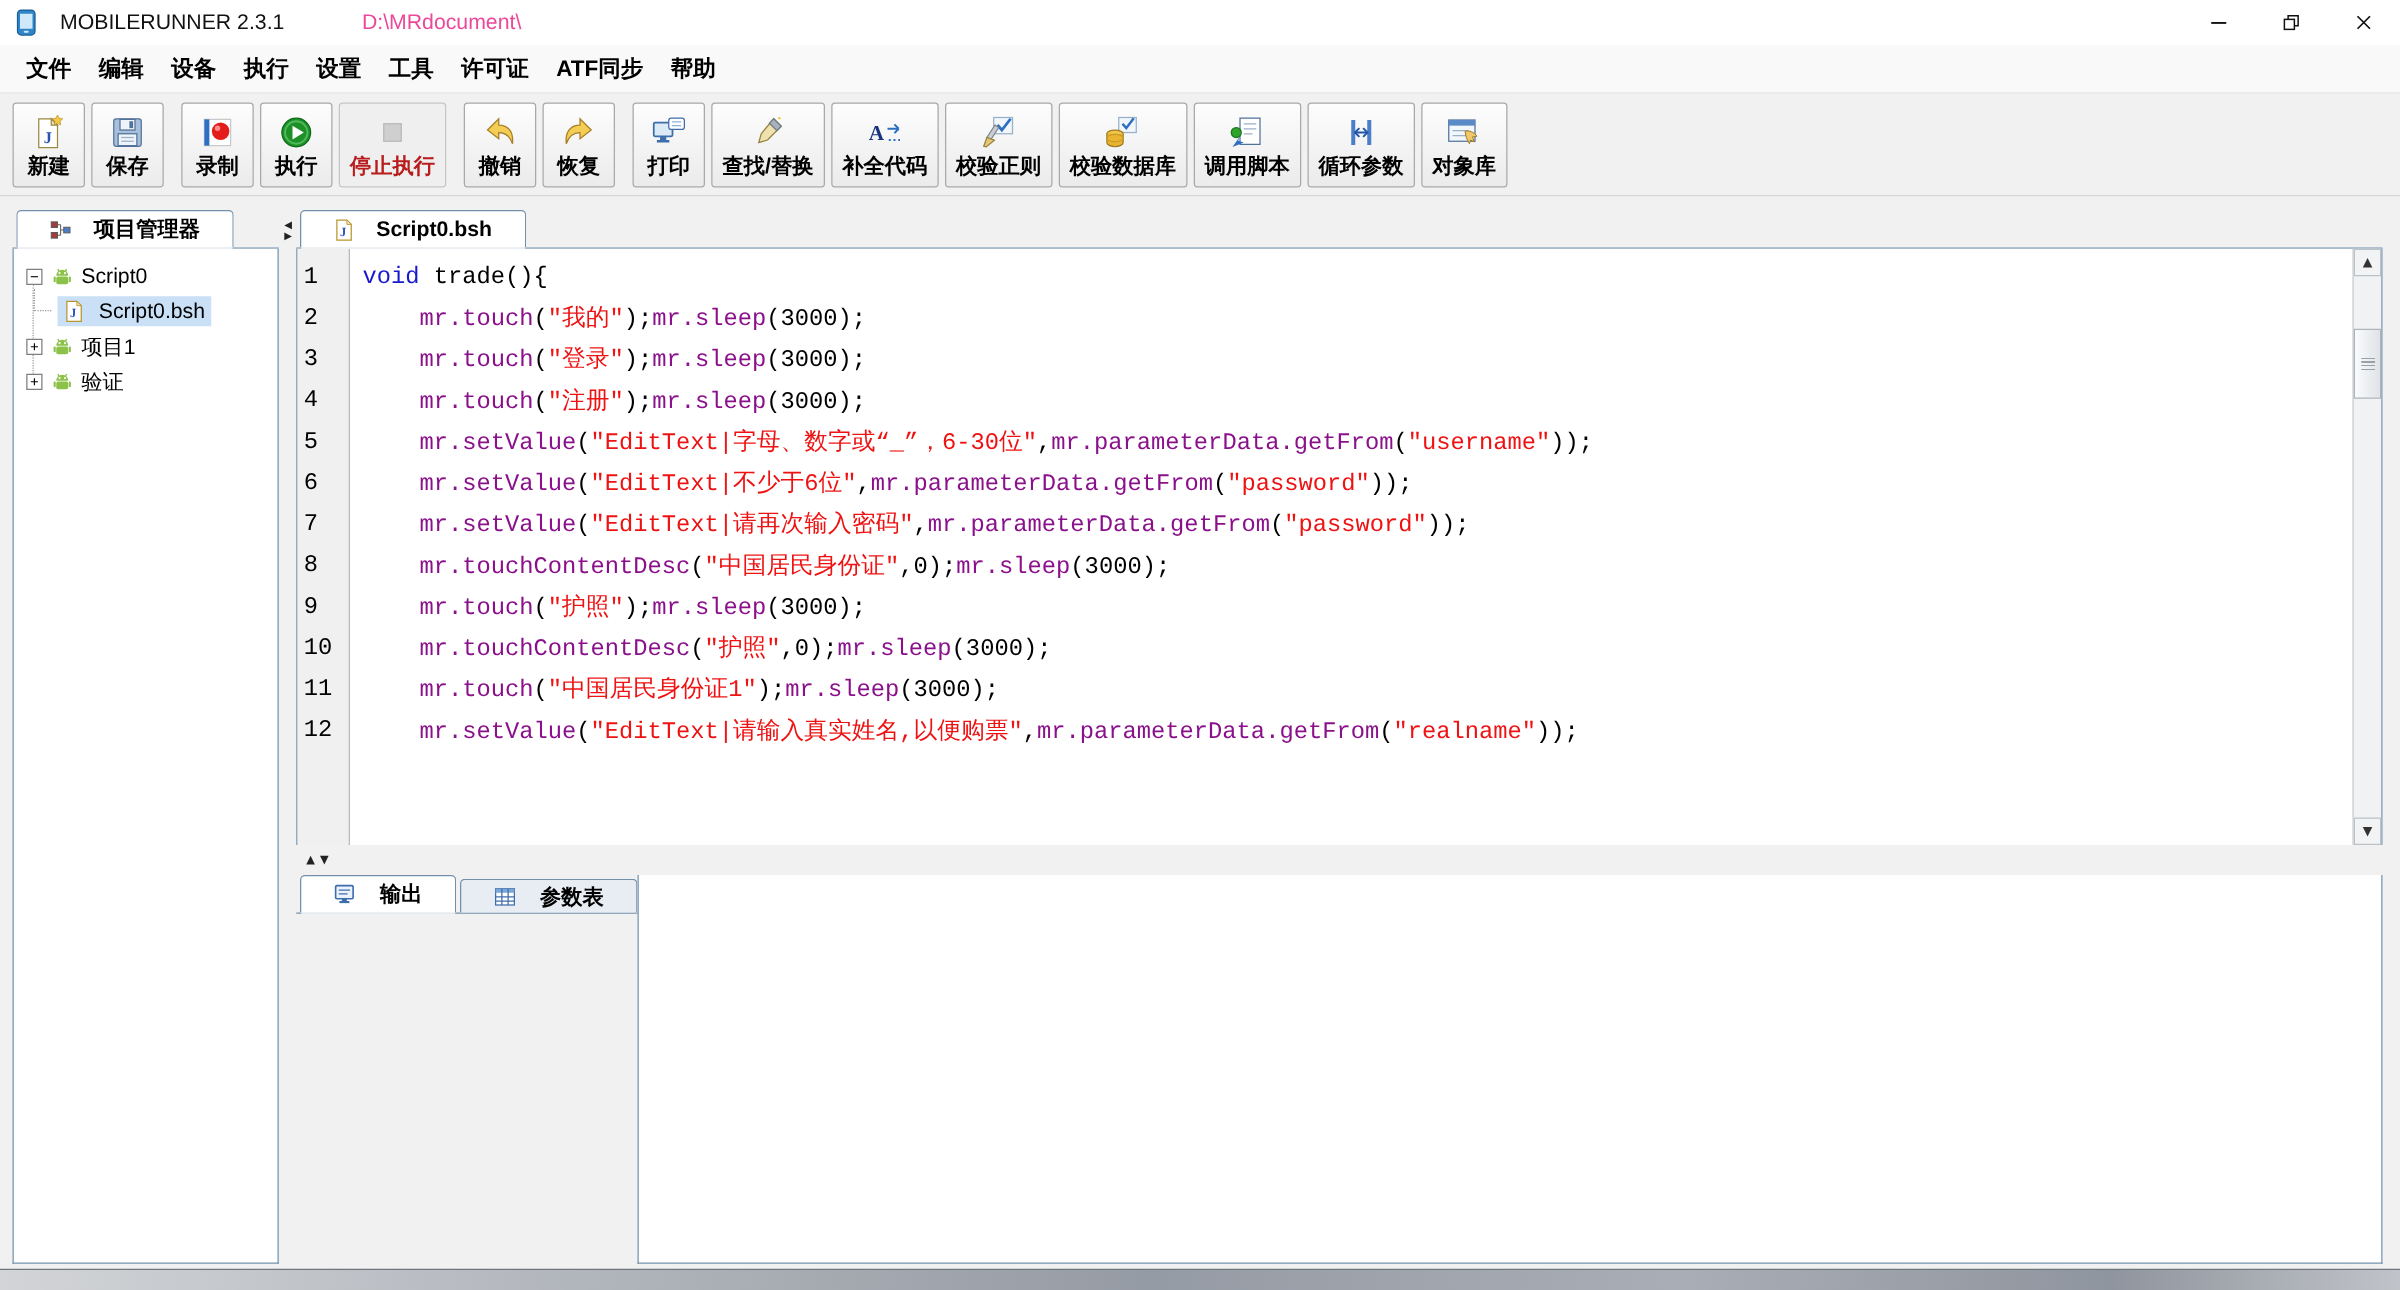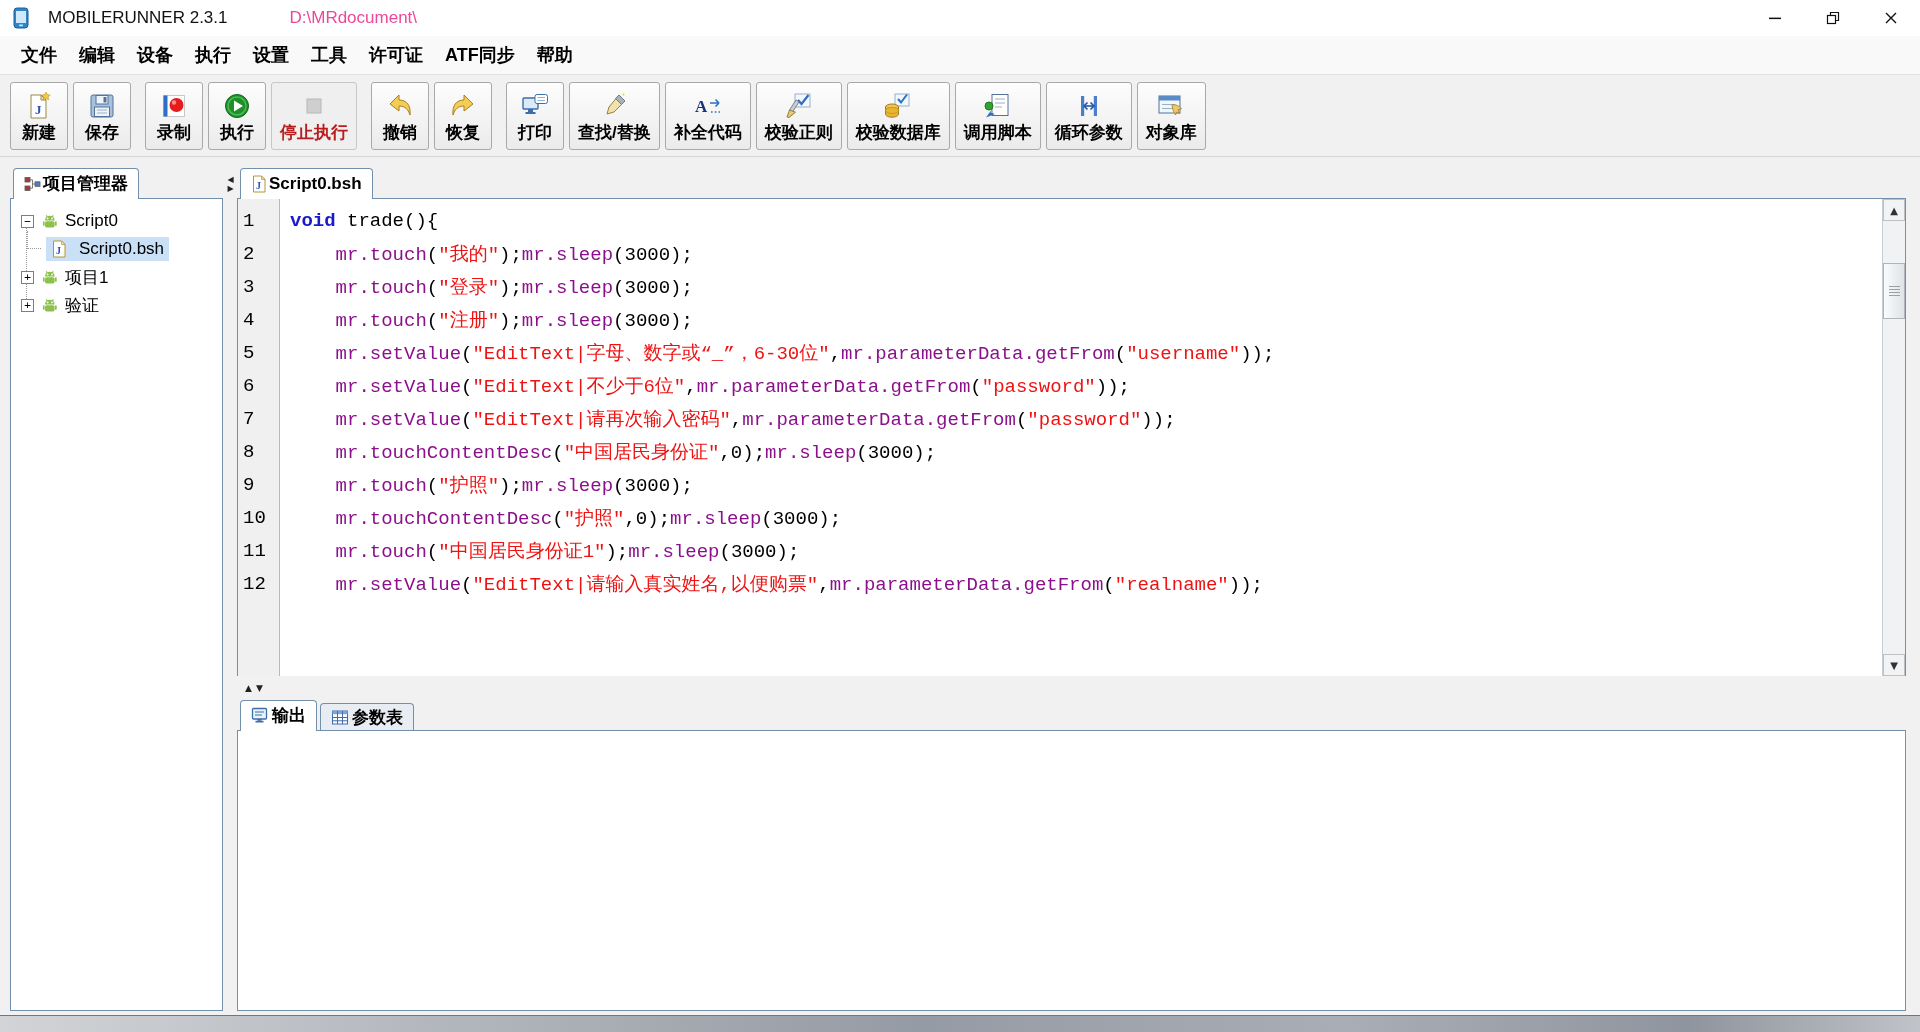--- a/index.html
+++ b/index.html
@@ -27,21 +27,21 @@
   .tb-btn .ic{height:32px}
   .tb-label{font-size:17px;font-weight:bold;color:#000;line-height:1;white-space:nowrap}
   .tb-btn.disabled{background:#efefef;border-color:#c6c6c6}
   .tb-btn.disabled .tb-label{color:#b91c1c}
 
   .main{flex:1;position:relative}
 
   
   .tabrow{display:flex;align-items:flex-end;height:31px;position:relative;flex:0 0 auto}
   .tabrow.top{border-bottom:1px solid var(--bd)}
-  .tab{display:inline-flex;align-items:center;gap:2px;height:30px;padding:0 10px;background:#fff;border:1px solid var(--bd);border-bottom:none;border-radius:4px 4px 0 0;font-weight:bold;font-size:17px;color:#000;position:relative;z-index:3;margin-left:3px;white-space:nowrap}
+  .tab{display:inline-flex;align-items:center;gap:18px;height:30px;padding:0 26px;background:#fff;border:1px solid var(--bd);border-bottom:none;border-radius:4px 4px 0 0;font-weight:bold;font-size:17px;color:#000;position:relative;z-index:3;margin-left:3px;white-space:nowrap}
   .tab.sel::after{content:"";position:absolute;left:0;right:0;bottom:-1px;height:1px;background:#fff}
   .tab.unsel{background:#e8edf3;height:27px;z-index:1}
 
   
   .sidebar{position:absolute;left:10px;top:11px;width:213px;bottom:4px;display:flex;flex-direction:column}
   .sidebar-body{flex:1;background:#fff;border:1px solid var(--bd);border-top:none;padding:8px 2px;position:relative;overflow:hidden}
   .tree{position:relative;font-size:17px}
   .tree::before{content:"";position:absolute;left:13px;top:20px;height:78px;border-left:1px dotted #9a9a9a}
   .tree-row{height:28px;display:flex;align-items:center;position:relative}
   .expander{width:13px;height:13px;border:1px solid #7e7e7e;background:#fff;display:inline-flex;align-items:center;justify-content:center;font-size:11px;line-height:1;margin:0 6px 0 8px;font-family:"DejaVu Sans Mono",monospace;color:#000;z-index:2}
@@ -59,37 +59,37 @@
   .editor-pane{position:absolute;left:237px;right:14px;top:11px;height:508px;display:flex;flex-direction:column}
   .editor-body{flex:1;background:#fff;border-left:1px solid var(--bd);border-right:1px solid var(--bd);position:relative;overflow:hidden}
   .tabrow.bottom{border-top:1px solid var(--bd);align-items:flex-start;height:30px}
   .tab.bottom-tab{border:1px solid var(--bd);border-top:none;border-radius:0 0 4px 4px;height:29px}
   .tab.bottom-tab::after{content:"";position:absolute;left:0;right:0;top:-1px;height:1px;background:#fff}
   .gutter{position:absolute;left:0;top:0;bottom:0;width:42px;background:#f0f0f0;border-right:1px solid #b9b9b9}
   .code-area{position:absolute;left:0;top:0;right:23px;bottom:0;padding-top:5px;font-family:"Liberation Mono",monospace;font-size:19px}
   .code-row{display:flex;height:33px;align-items:center}
   .ln{flex:0 0 42px;padding-left:5px;color:#000}
   .code{white-space:pre;padding-left:10px}
-  .tok-k{color:var(--kw);font-weight:bold}
+  .tok-k{color:var(--kw);font-weight:normal}
   .tok-m{color:var(--mth)}
   .tok-s{color:var(--str)}
   .tok-p{color:#000}
   .vscroll{position:absolute;right:0;top:0;bottom:0;width:23px;background:#f0f2f4;border-left:1px solid #c8ccd0}
   .sb-btn{position:absolute;left:0;right:0;height:22px;background:#f2f3f5;border:1px solid #bcc1c6;display:flex;align-items:center;justify-content:center;font-size:10px;color:#333;font-family:"DejaVu Sans",sans-serif}
   .sb-btn.up{top:0}
   .sb-btn.down{bottom:0}
   .sb-thumb{position:absolute;left:0;right:0;top:64px;height:56px;background:linear-gradient(90deg,#fafbfc,#dfe3e7);border:1px solid #aeb4ba;display:flex;align-items:center;justify-content:center}
   .sb-grip{width:11px;height:10px;background:repeating-linear-gradient(#98a0a8 0 1px,transparent 1px 3px)}
 
   
   .hsplit{position:absolute;left:237px;right:14px;top:519px;height:24px;display:flex;align-items:center;padding-left:8px;gap:4px}
   .hsplit .arr{font-size:9px;color:#222;font-family:"DejaVu Sans",sans-serif}
 
   
-  .output-pane{position:absolute;left:237px;right:14px;top:543px;bottom:4px;display:flex;flex-direction:column}
+  .output-pane{position:absolute;left:237px;right:14px;top:543px;bottom:4px;display:flex;}
   .output-body{flex:1;background:#fff;border:1px solid var(--bd);border-top:none}
 
   
   .desktop{position:absolute;left:0;bottom:0;width:1920px;height:16px;background:linear-gradient(90deg,#d2d4d7 0%,#b4b8be 22%,#959ba4 48%,#a9aeb6 70%,#8f959e 88%,#c0c3c8 100%)}
 </style>
 </head>
 <body>
 
 <div class="window">
 

